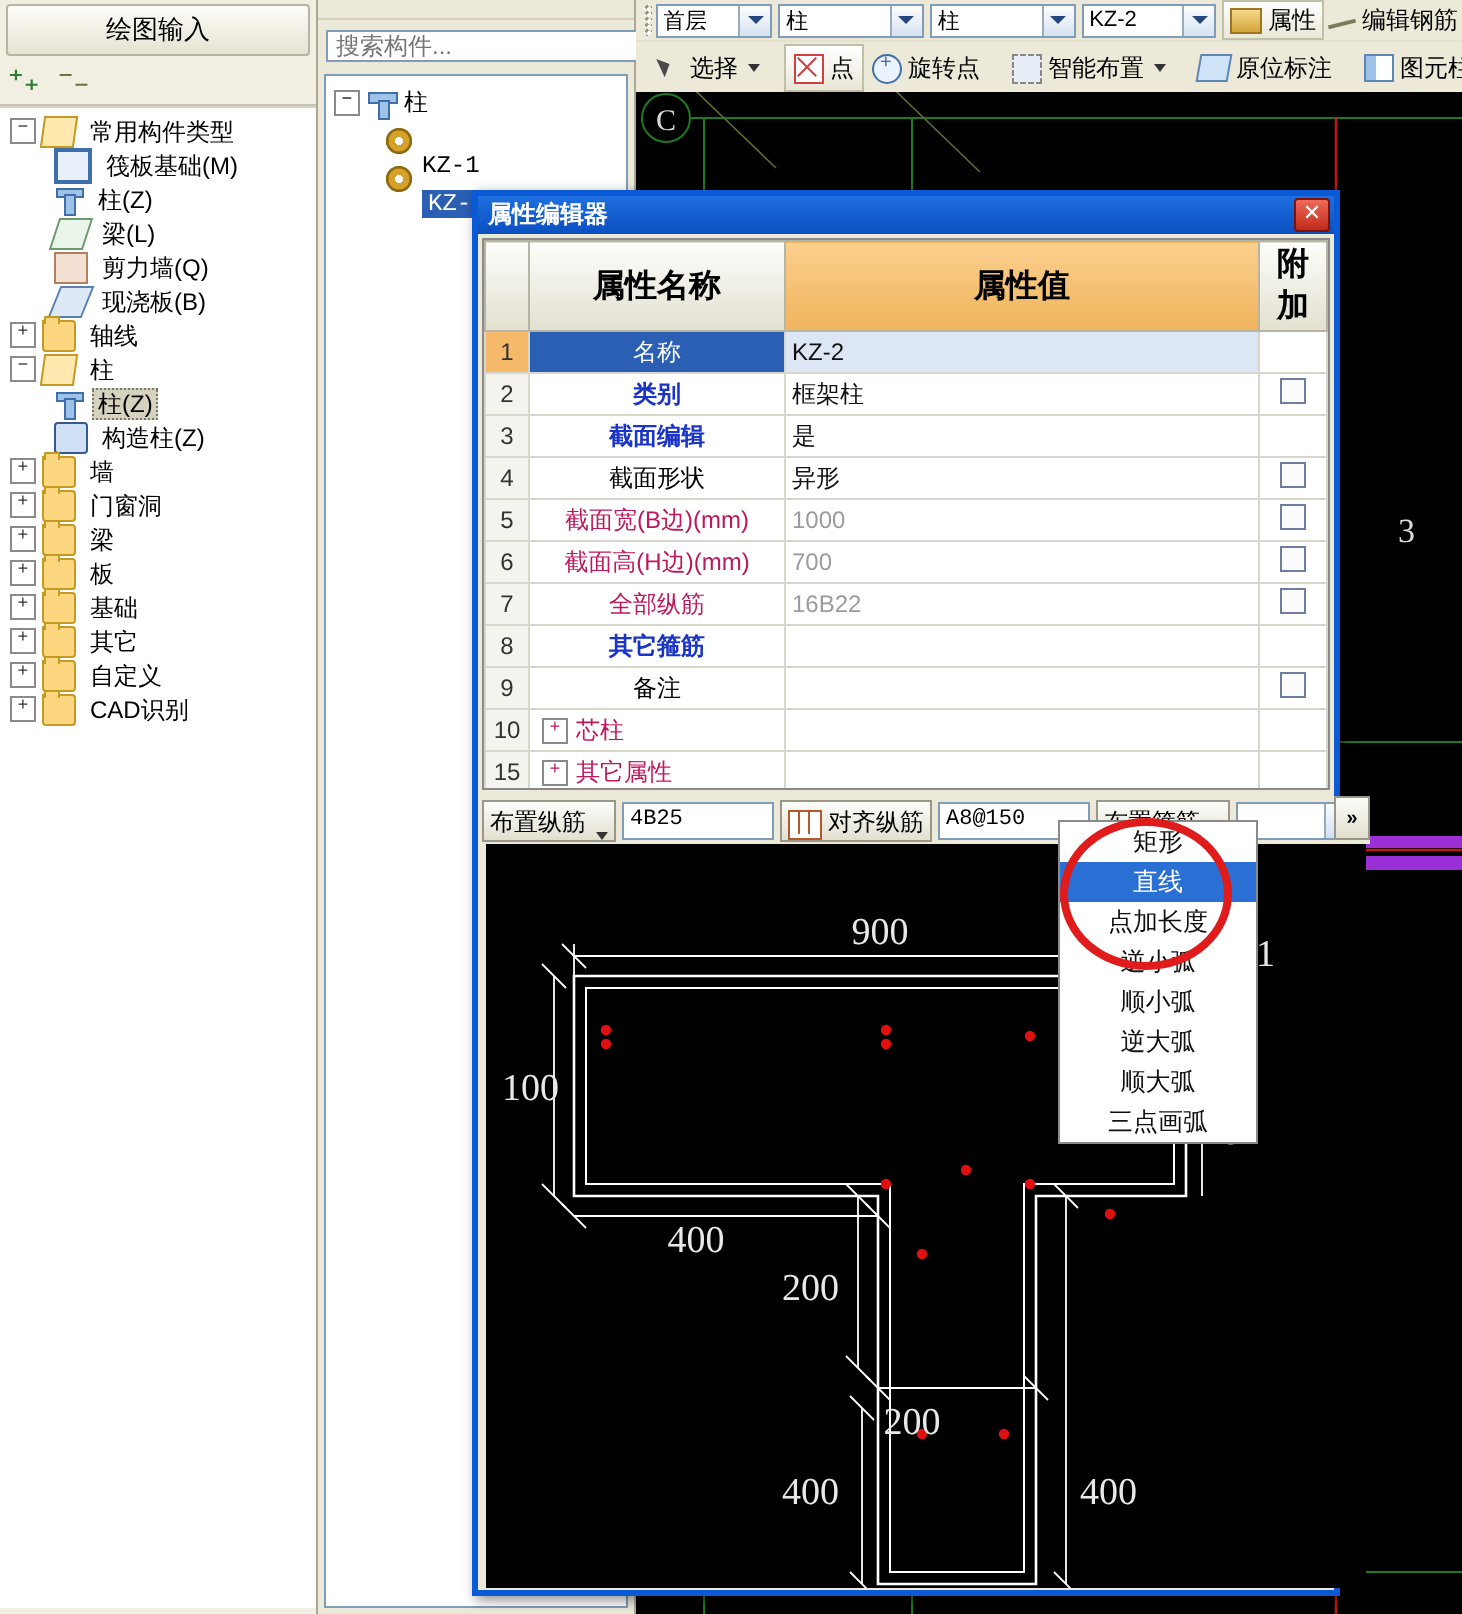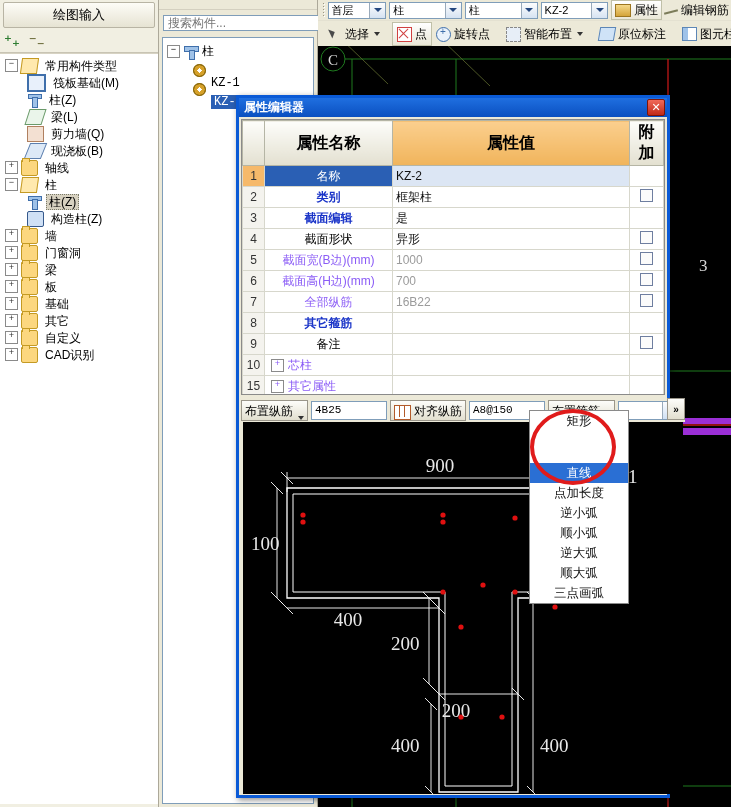--- a/index.html
+++ b/index.html
@@ -86,21 +86,21 @@
   #dlg-close{width:16px;height:15px;background:linear-gradient(#f06a5a,#c12a18);border:1px solid #7d1408;color:#fff;font-size:11px;font-weight:bold;display:flex;align-items:center;justify-content:center;line-height:1;border-radius:2px;}
   #grid-wrap{margin:2px;background:#fff;border:1px solid #8a8a8a;height:276px;box-sizing:border-box;overflow:hidden;}
   table.ptab{border-collapse:collapse;width:100%;font-size:12px;table-layout:fixed;}
   table.ptab th{font-weight:bold;height:21px;border:1px solid #b5b5a5;background:linear-gradient(#fdfdfa,#e3e0d0);text-align:center;font-size:16px;}
   table.ptab th.vh{background:linear-gradient(#fbcf8e,#f0b45b);}
   table.ptab td{height:20px;border:1px solid #d7d7cc;padding:0 3px;font-size:12px;overflow:hidden;white-space:nowrap;}
   td.idx{width:22px;text-align:center;background:#f4f3ee;color:#333;border-right:1px solid #c9c9bb;}
   td.idx.sel{background:#f6b96a;}
   td.nm{width:128px;text-align:center;}
   td.nm.blue{color:#1a34c8;font-weight:bold;}
-  td.nm.gray{color:#8b5cf6;}
+  td.nm.gray{color:#be185d;}
   td.nm.selrow{background:#2a5fb4;color:#fff;font-weight:normal;}
   td.val{color:#111;}
   td.val.gray{color:#9b9b9b;}
   tr.selrow td.val{background:#dce6f4;}
   td.att{width:34px;text-align:center;}
   .chk{width:11px;height:11px;border:1px solid #6e7ea0;background:#fbfbfb;display:inline-block;}
   .pm{display:inline-block;width:11px;height:11px;border:1px solid #8a8a8a;background:#fff;font-size:9px;line-height:9px;text-align:center;margin-right:4px;vertical-align:middle;font-family:"Liberation Mono",monospace;}
   #dlg-toolbar{position:absolute;left:2px;top:300px;width:444px;height:24px;display:flex;align-items:center;gap:3px;background:#ece9d8;}
   .dbtn{height:19px;border:1px solid #9a968a;background:linear-gradient(#fdfdfa,#e2dfcf);display:flex;align-items:flex-end;padding:0 3px;font-size:12px;white-space:nowrap;}
   .dbtn .dcar{width:0;height:0;border-left:3px solid transparent;border-right:3px solid transparent;border-top:4px solid #333;margin-left:5px;}
@@ -109,21 +109,21 @@
   .dcombo .cbtxt{flex:1;padding-left:3px;font-size:11px;}
   .dcombo .arw{width:16px;height:17px;background:linear-gradient(#fcfdff,#cfe0f4);border-left:1px solid #9ab;display:flex;align-items:center;justify-content:center;}
   .ico-align{width:15px;height:13px;border:1px solid #b25a2a;background:#fff;position:relative;margin-right:3px;flex:0 0 auto;}
   .ico-align:before{content:"";position:absolute;left:4px;top:0;width:1px;height:11px;background:#b25a2a;}
   .ico-align:after{content:"";position:absolute;left:9px;top:0;width:1px;height:11px;background:#b25a2a;}
   #more-btn{position:absolute;right:0;top:0;width:16px;height:20px;border:1px solid #9a968a;background:linear-gradient(#fdfdfa,#e2dfcf);font-size:10px;font-weight:bold;display:flex;align-items:center;justify-content:center;}
   #dlg-canvas{position:absolute;left:4px;top:324px;width:440px;height:372px;background:#000;overflow:hidden;}
   
   #dropdown{position:absolute;left:529px;top:410px;width:98px;background:#fff;border:1px solid #8a8a8a;z-index:40;}
   #dropdown .mi{height:20px;display:flex;align-items:center;justify-content:center;font-size:12.5px;color:#111;}
-  #dropdown .mi.sel{background:#2a6fd4;color:#fff;margin-top:32px;}
+  #dropdown .mi.sel{background:#2a6fd4;color:#fff;}
   #redcircle{position:absolute;left:530px;top:409px;width:78px;height:68px;border:4px solid #e01b1b;border-radius:50%;z-index:50;pointer-events:none;}
 </style>
 </head>
 <body>
 
 <div id="left-panel">
   <div id="left-header">绘图输入</div>
   <div id="left-toolbar">
     <span class="tb-plus">⁺₊</span>
     <span class="tb-minus">⁻₋</span>

